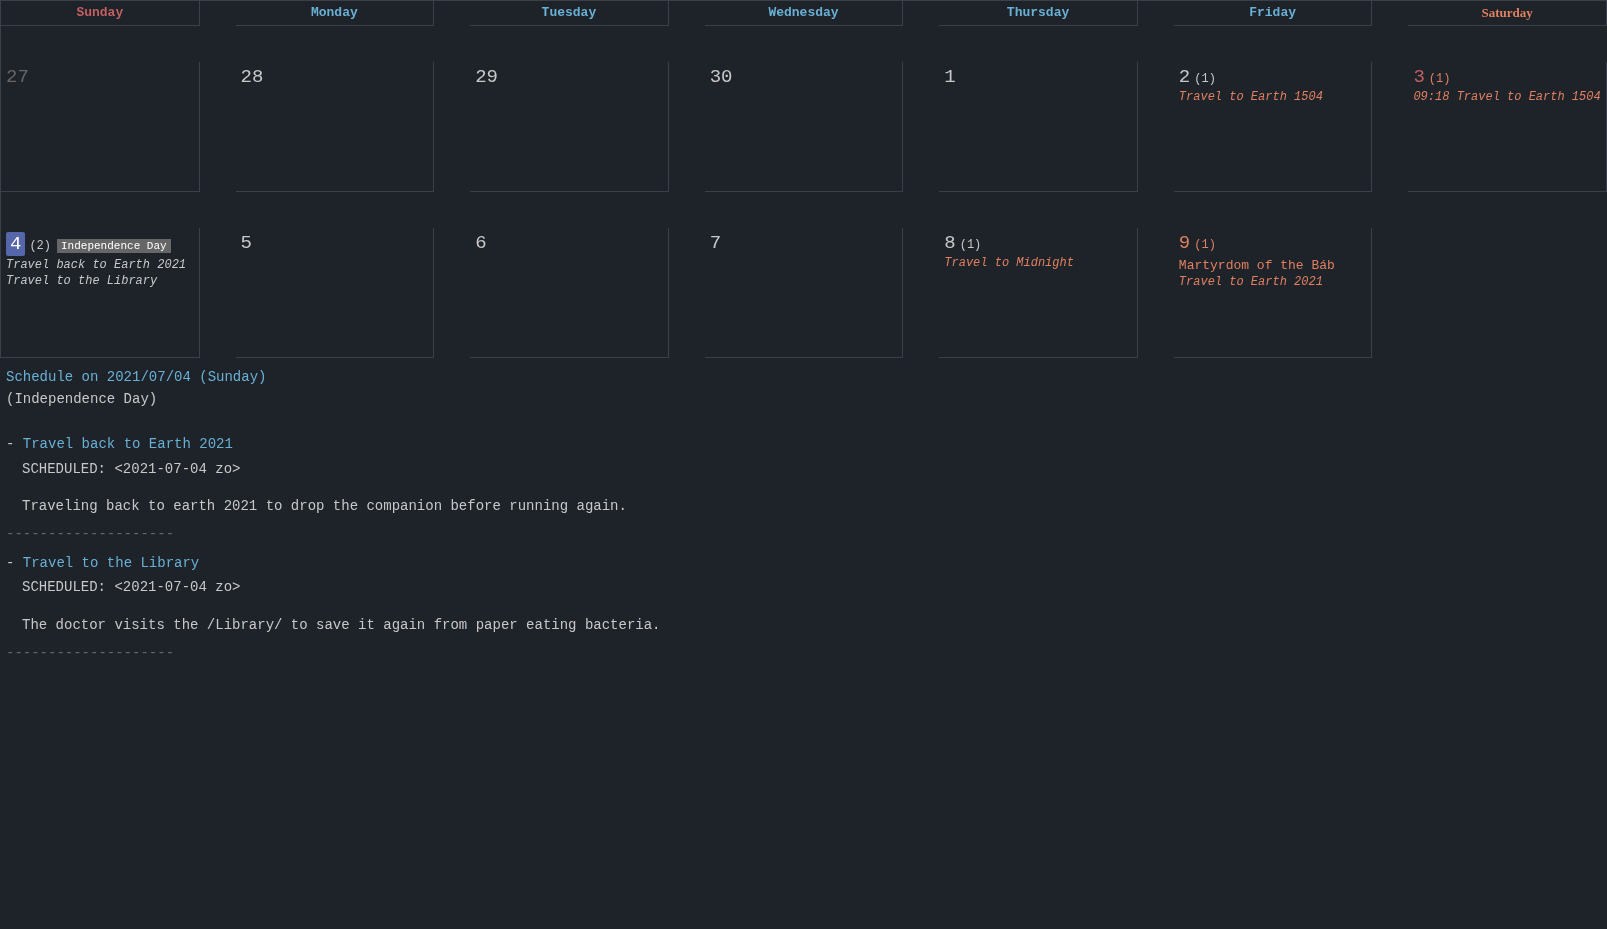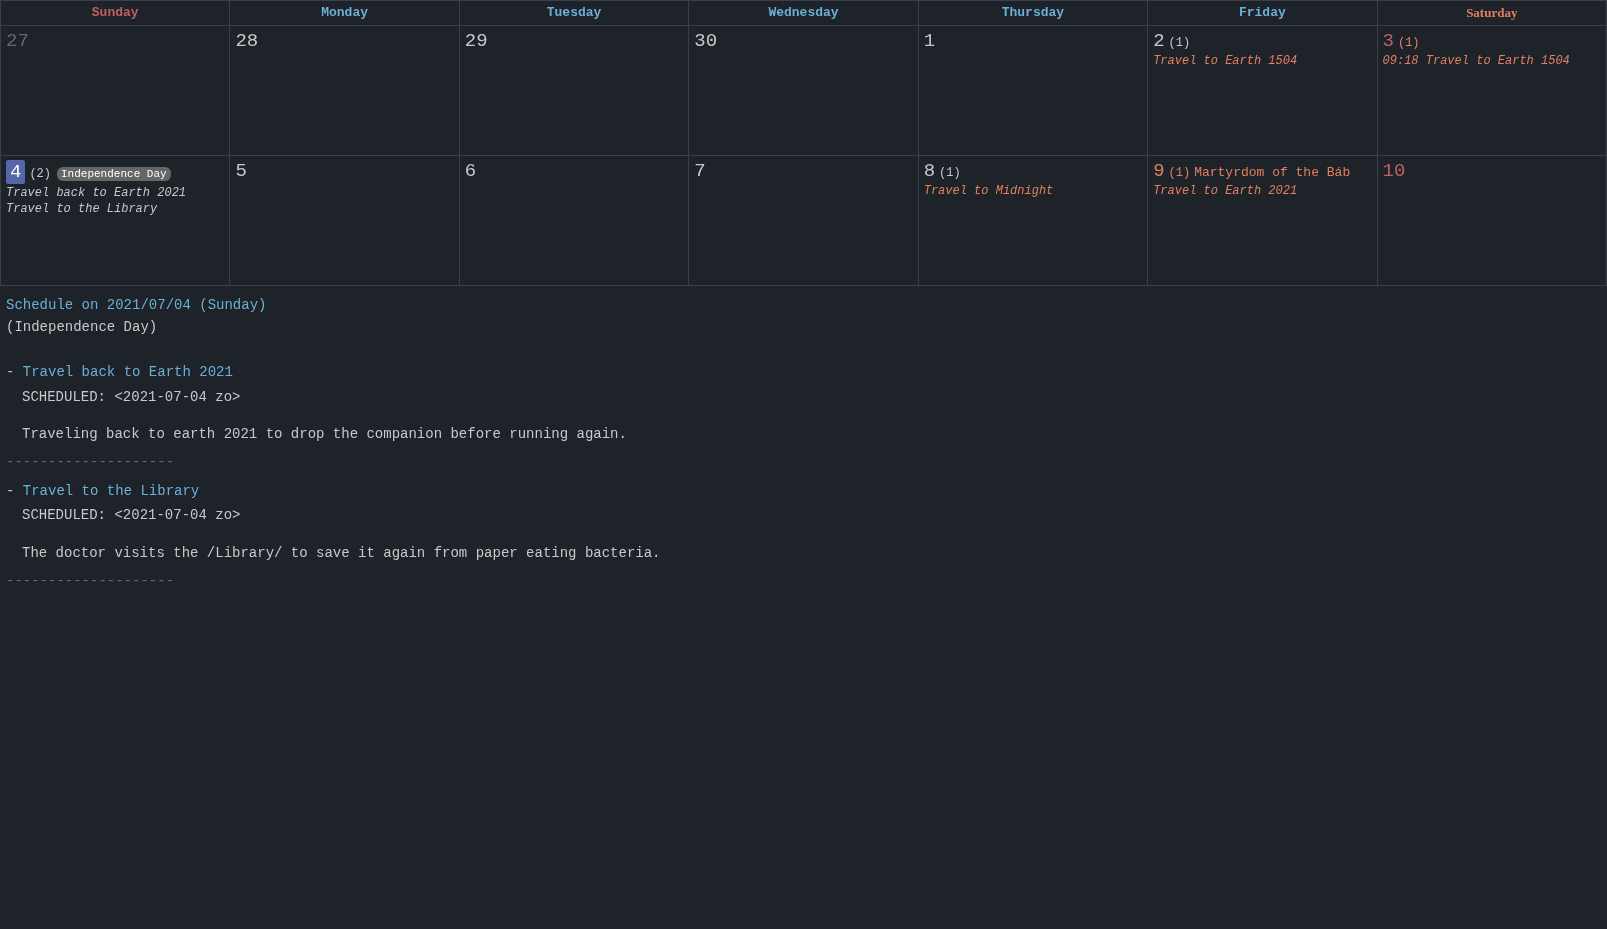--- a/index.html
+++ b/index.html
@@ -9,20 +9,21 @@
       font-family: 'Courier New', Courier, monospace;
       font-size: 13px;
       overflow-x: hidden;
     }
 
     .calendar-grid {
       display: grid;
       grid-template-columns: repeat(7, 1fr);
       border-left: 1px solid #3a3f4b;
       border-top: 1px solid #3a3f4b;
+      gap: 36px;
     }
 
     .day-header {
       text-align: center;
       padding: 4px 0;
       border-right: 1px solid #3a3f4b;
       border-bottom: 1px solid #3a3f4b;
       font-size: 13px;
       font-weight: bold;
     }
@@ -71,21 +72,21 @@
       font-style: italic;
     }
     .event-label.gray { color: #c8c8c8; }
 
     .independence-day-badge {
       display: inline-block;
       background-color: #666;
       color: #fff;
       font-size: 11px;
       padding: 1px 4px;
-      border-radius: 6px;
+      border-radius: 0;
       margin-left: 2px;
     }
 
     
     .schedule-panel {
       padding: 8px 6px;
       color: #c8c8c8;
       font-size: 14px;
       line-height: 1.6;
     }
@@ -189,23 +190,20 @@
       <span class="event-label">Travel to Midnight</span>
     </div>
     <div class="day-cell">
       <div class="day-number-line">
         <span class="day-number orange">9</span>
         <span class="event-count orange">(1)</span>
         <span style="color:#e08060; font-size:13px;">Martyrdom of the Báb</span>
       </div>
       <span class="event-label">Travel to Earth 2021</span>
     </div>
-    <div class="day-cell">
-      <span class="day-number red">10</span>
-    </div>
   </div>
 </div>
 
 <div class="schedule-panel">
   <div>
     <span style="color:#6ab0d4;">Schedule on 2021/07/04 (Sunday)</span>
   </div>
   <div>(Independence Day)</div>
   <br>
 

